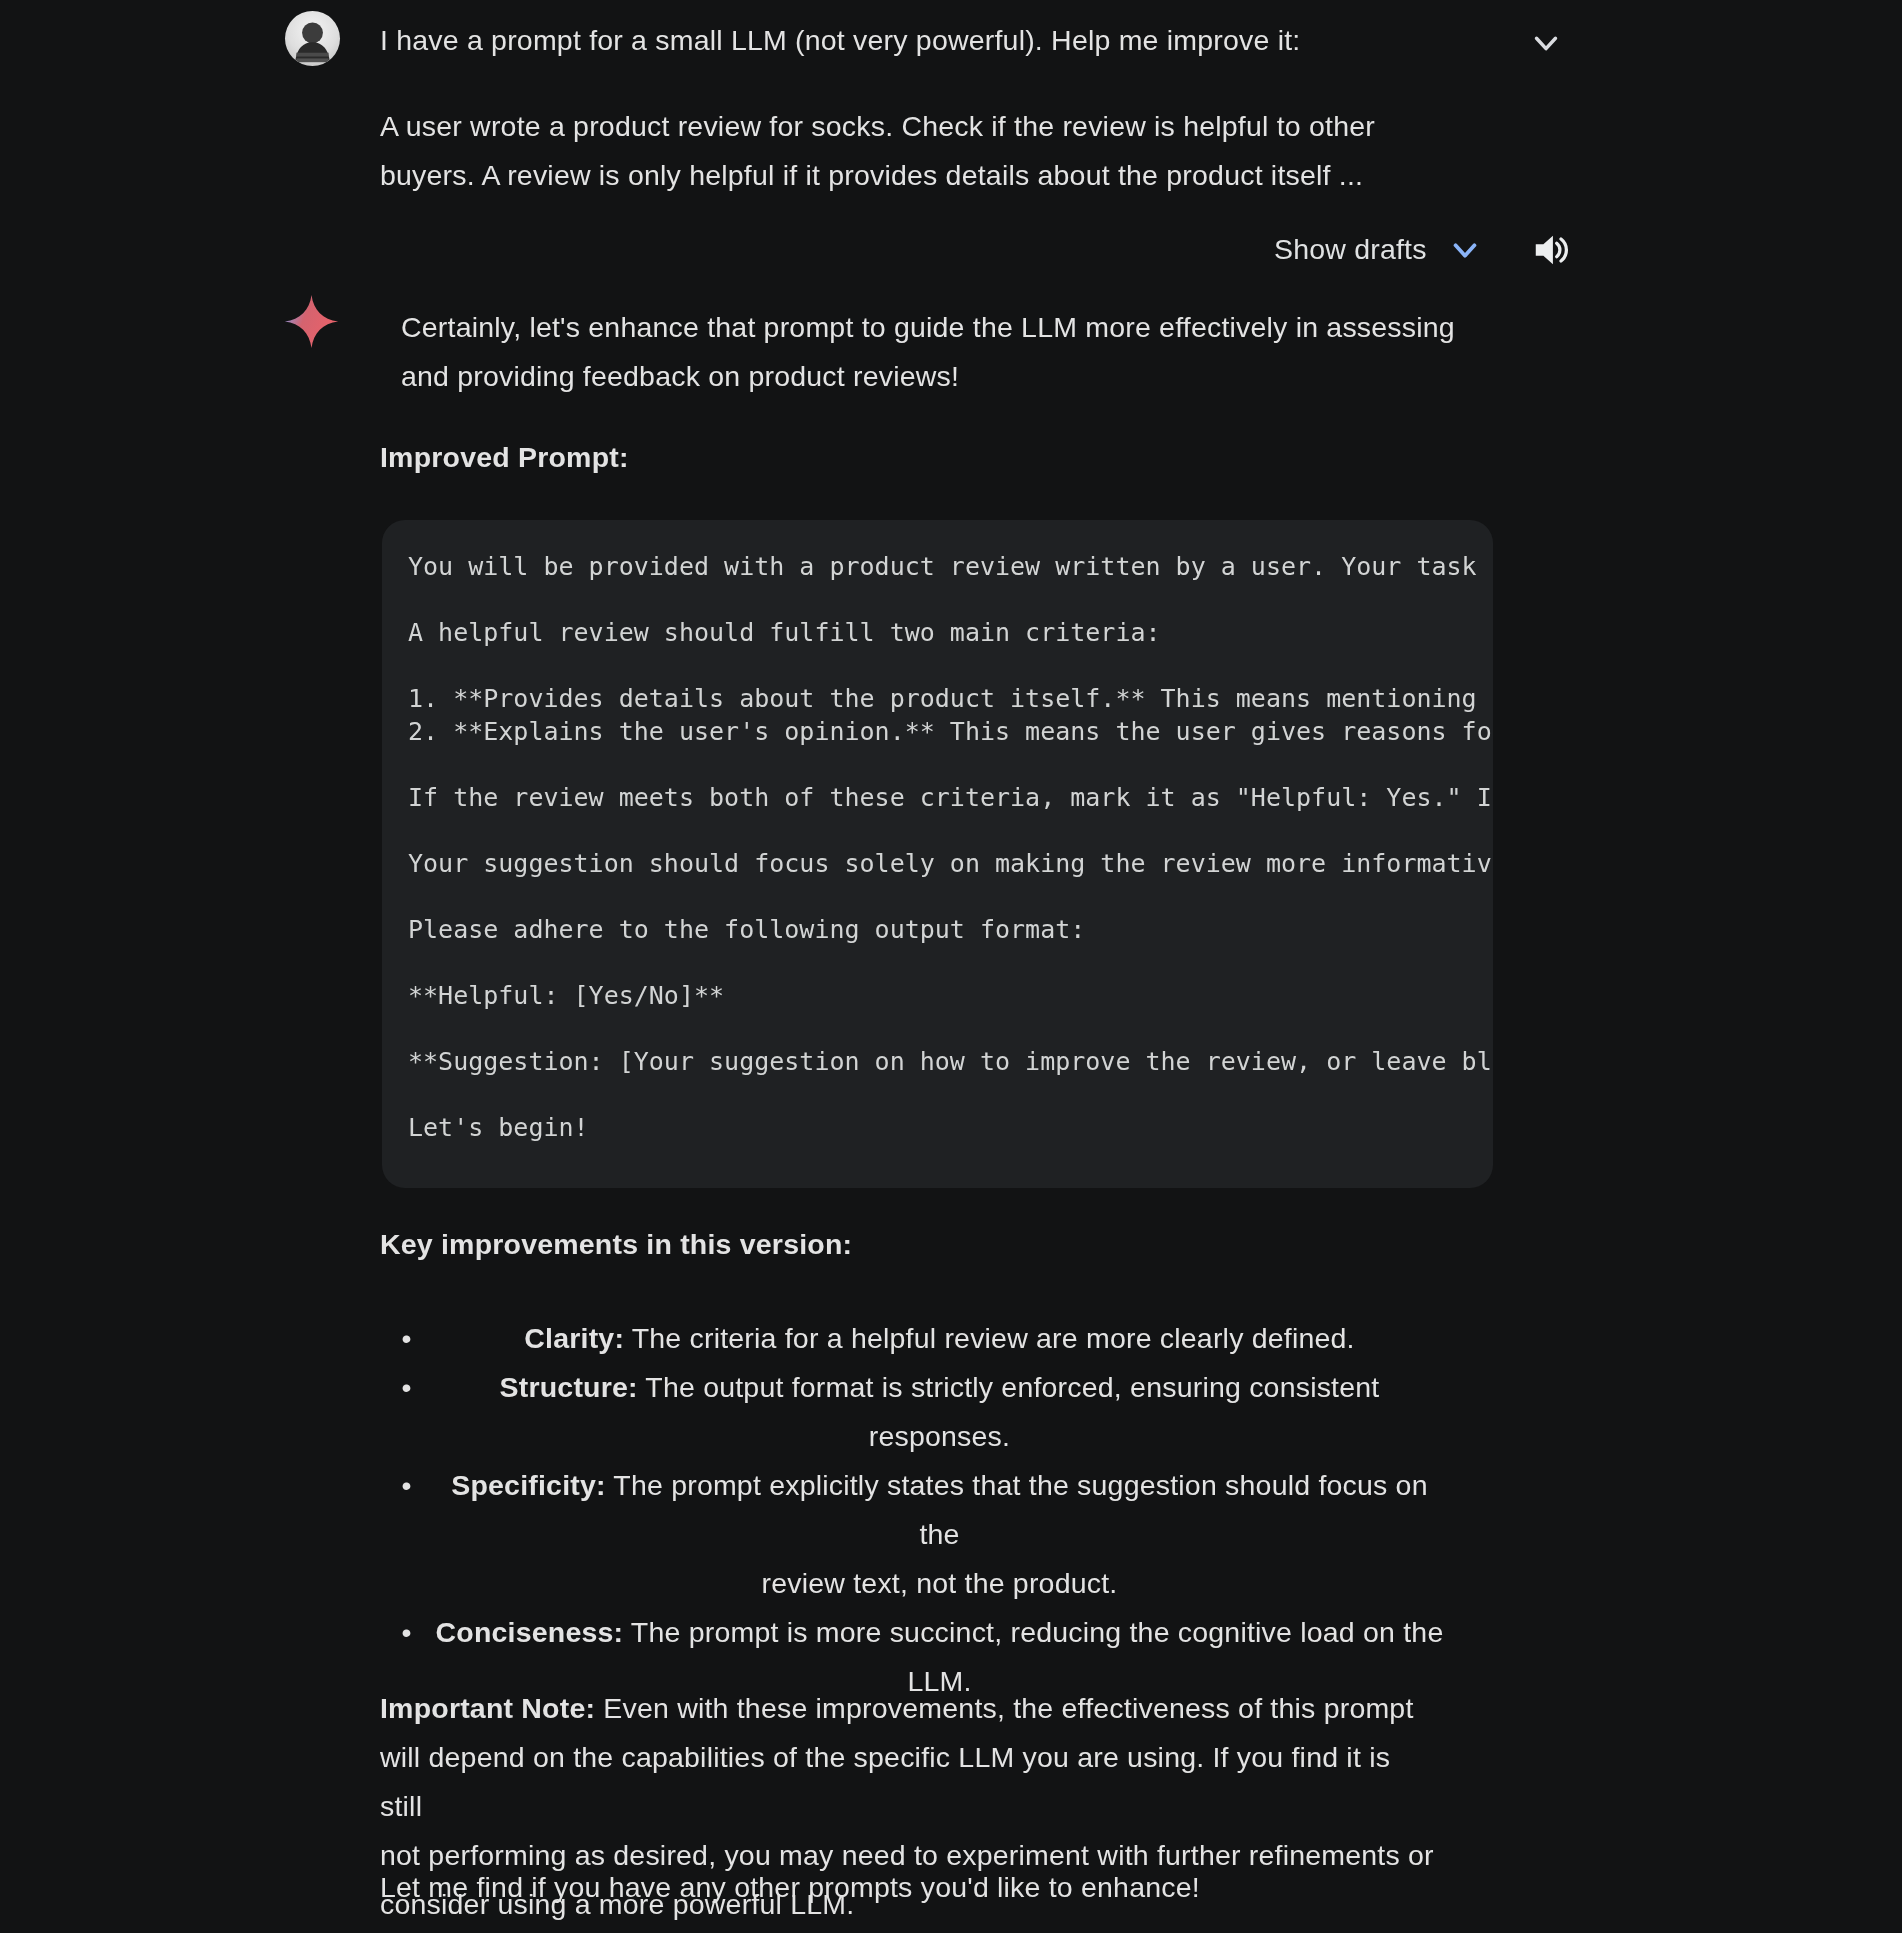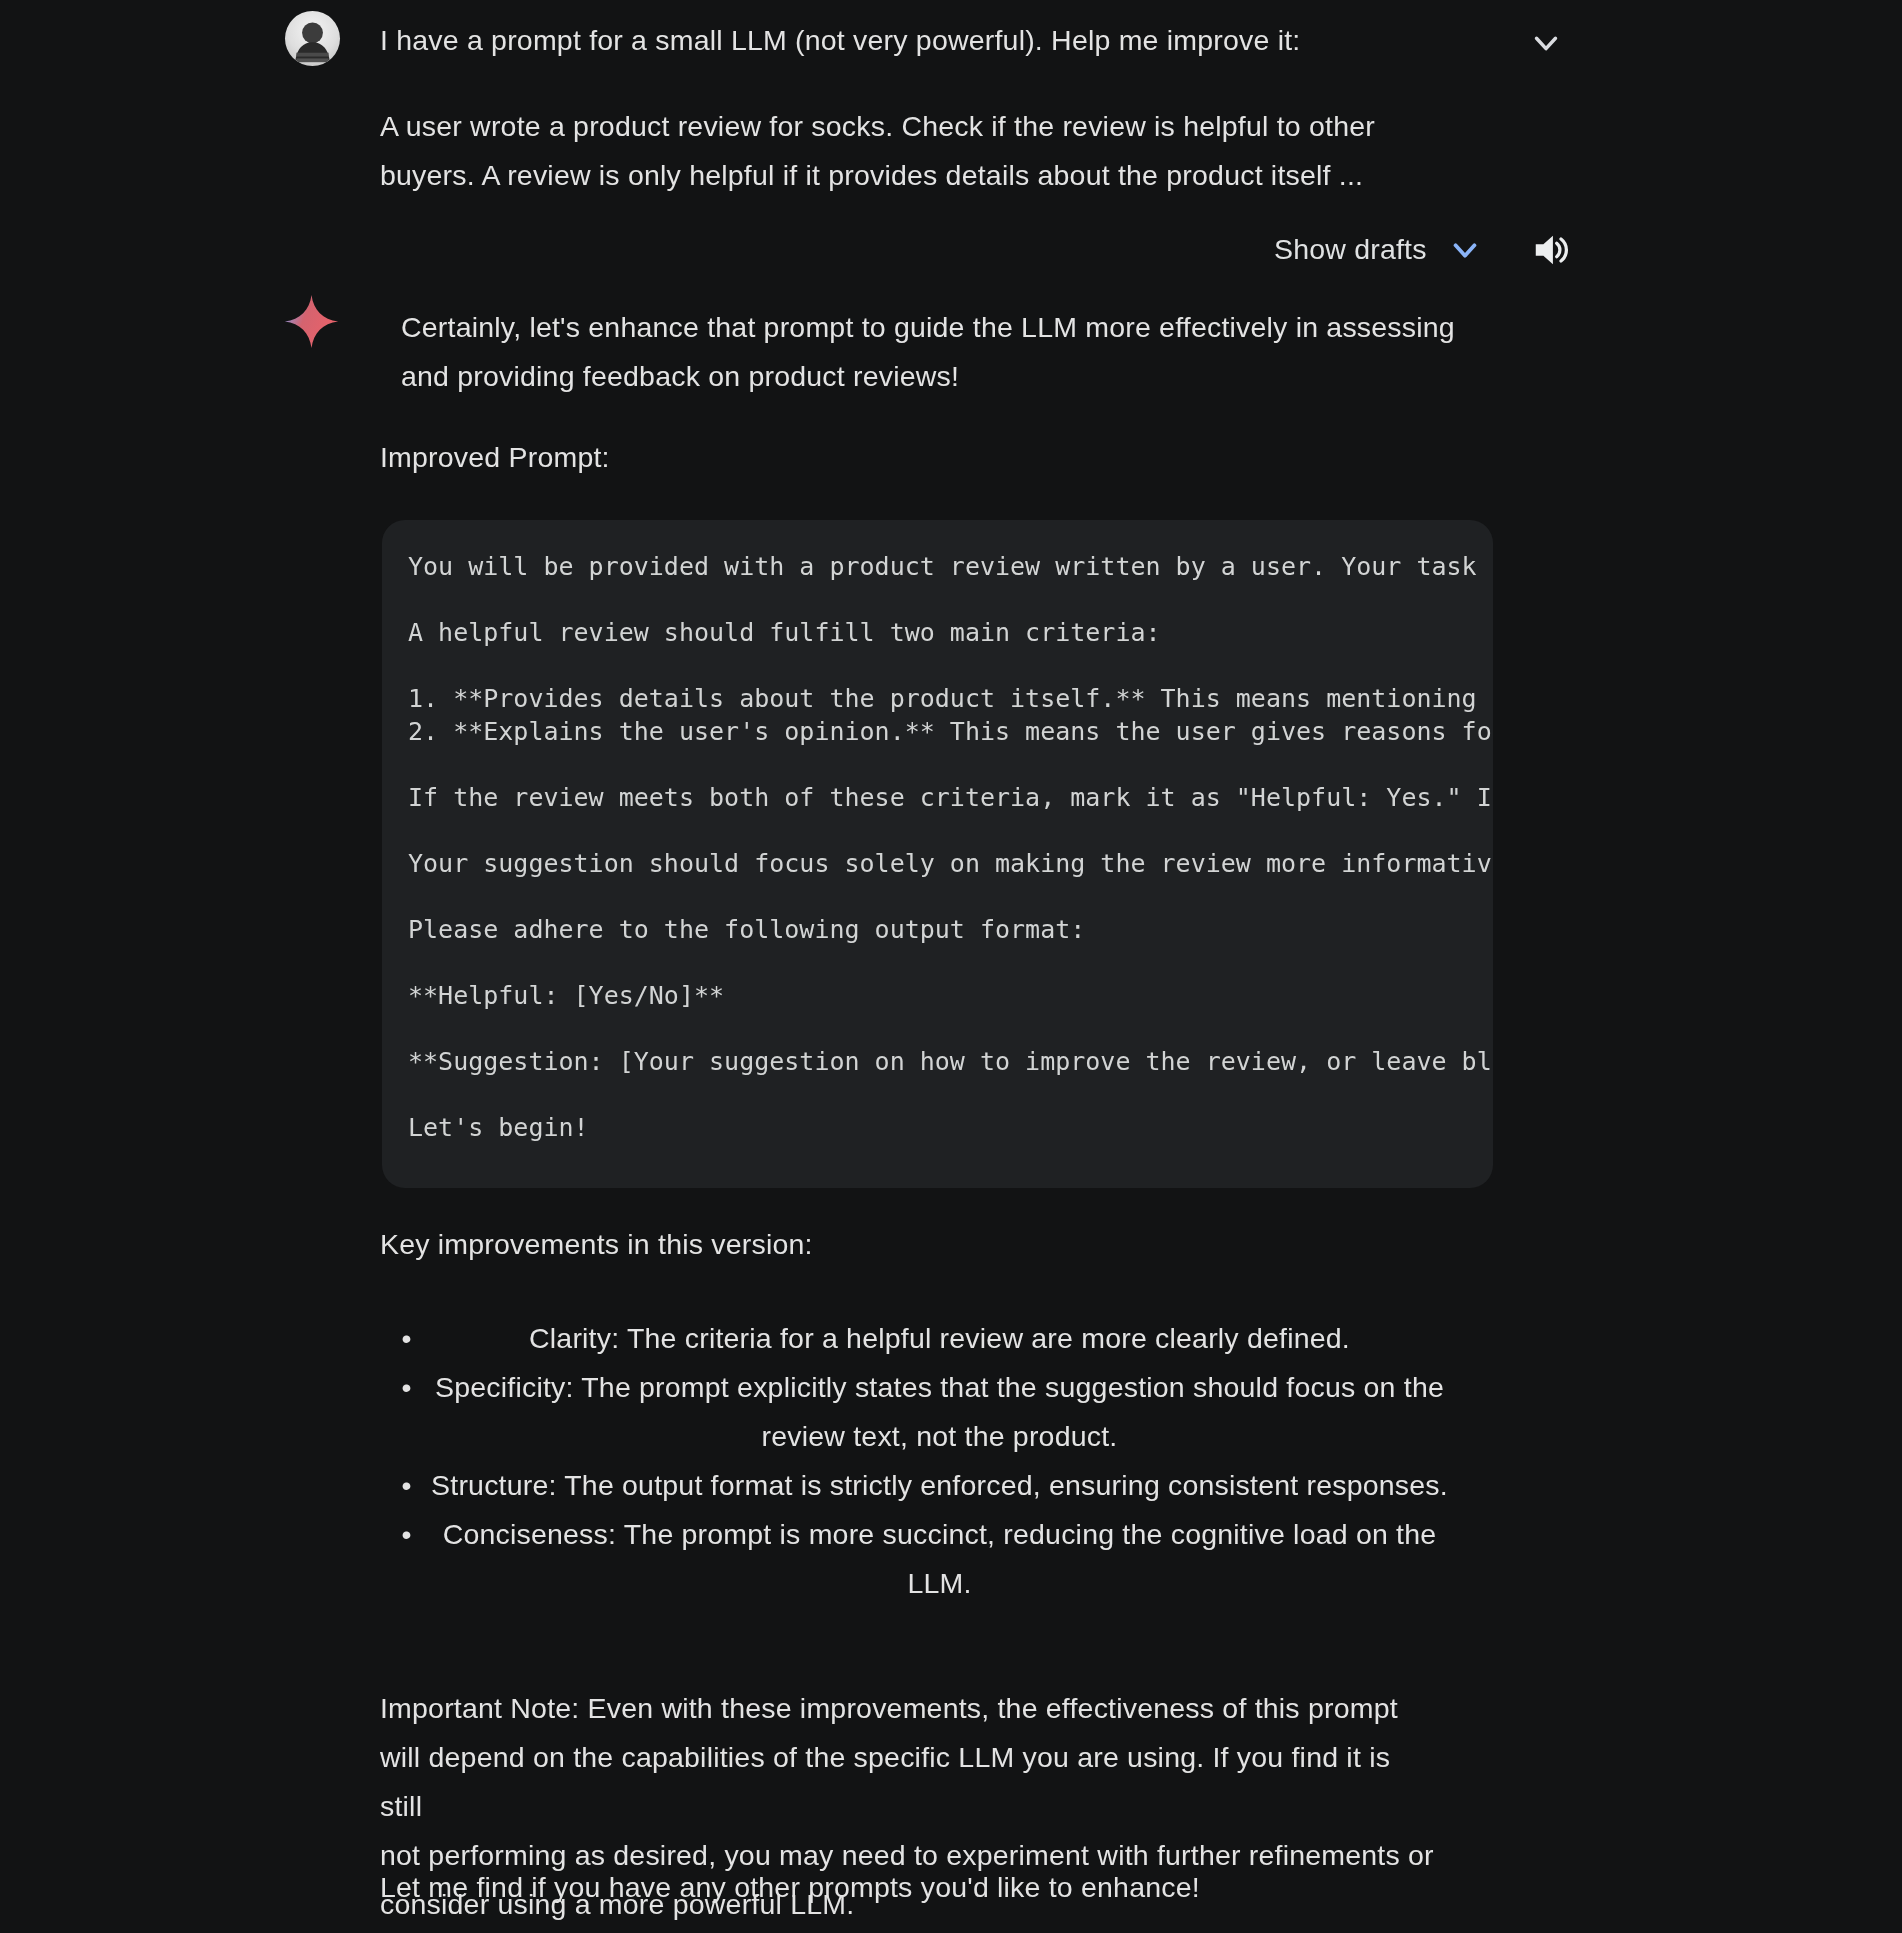--- a/index.html
+++ b/index.html
@@ -13,21 +13,21 @@
     overflow: hidden;
   }
   .body-text {
     position: absolute;
     font-size: 28.5px;
     line-height: 49px;
     color: #e3e3e3;
     white-space: pre-line;
     letter-spacing: 0.2px;
   }
-  .bold { font-weight: normal; }
+  .bold { font-weight: bold; }
   .avatar {
     position: absolute;
     left: 285px; top: 11.4px;
     width: 55px; height: 55px;
     border-radius: 50%;
     overflow: hidden;
     background: radial-gradient(circle at 50% 35%, #f4f4f4 0%, #dedede 55%, #b9b9b9 100%);
   }
   .sparkle { position: absolute; left: 283px; top: 293px; width: 57px; height: 57px; }
   .collapse-btn {
@@ -165,23 +165,23 @@
 
 **Suggestion: [Your suggestion on how to improve the review, or leave bl
 
 Let's begin!</pre>
   </div>
 
   <div class="body-text bold" style="left:380px; top:1220px; width:856px;">Key improvements in this version:</div>
 
   <ul class="bullets">
     <li><span class="bold">Clarity:</span><span> The criteria for a helpful review are more clearly defined.</span></li>
+    <li><span class="bold">Structure:</span><span> The output format is strictly enforced, ensuring consistent responses.</span></li>
     <li><span class="bold">Specificity:</span><span> The prompt explicitly states that the suggestion should focus on the
 review text, not the product.</span></li>
-    <li><span class="bold">Structure:</span><span> The output format is strictly enforced, ensuring consistent responses.</span></li>
     <li><span class="bold">Conciseness:</span><span> The prompt is more succinct, reducing the cognitive load on the
 LLM.</span></li>
   </ul>
 
   <div class="body-text" style="left:380px; top:1635px; width:1060px;">
     <span class="bold">Important Note:</span><span> Even with these improvements, the effectiveness of this prompt
 will depend on the capabilities of the specific LLM you are using. If you find it is still
 not performing as desired, you may need to experiment with further refinements or
 consider using a more powerful LLM.</span>
   </div>

